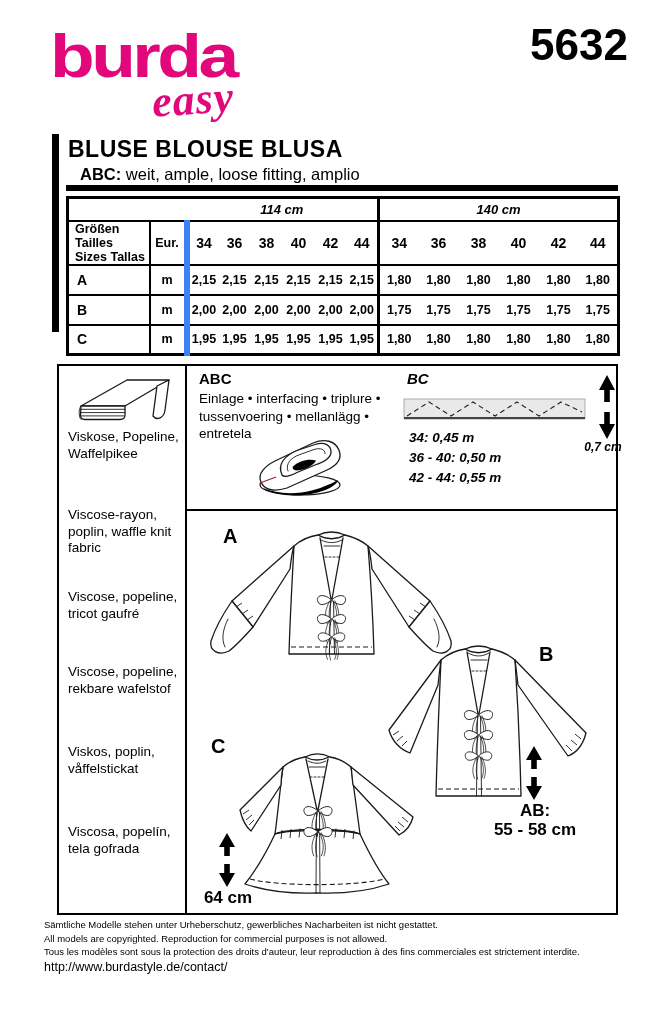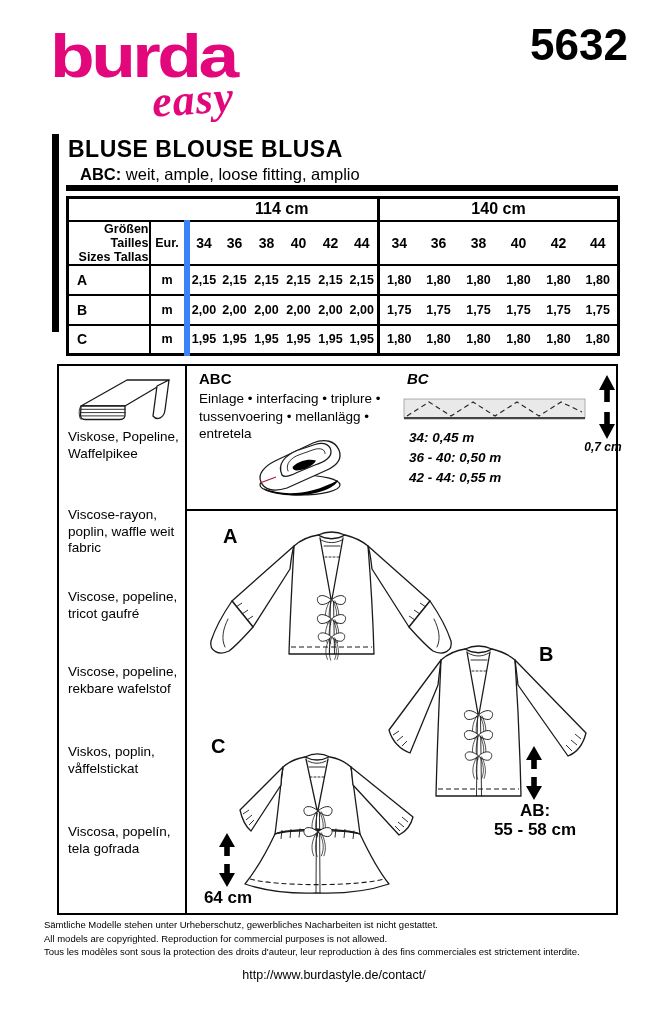--- a/index.html
+++ b/index.html
@@ -30,22 +30,22 @@
   .title-rule{position:absolute;left:66px;top:185px;width:552px;height:6px;background:#000;}
 
   
   .cut-table{
     position:absolute;left:66px;top:196px;border-collapse:collapse;
     table-layout:fixed;
   }
   .cut-table th,.cut-table td{padding:0;font-weight:700;text-align:center;vertical-align:middle;}
   .cut-table{border:3px solid #000;}
   .cut-table tr{border-bottom:2px solid #000;}
-  .cut-table .corner{ text-align:right;padding-left:6px;font-size:12.5px;line-height:14px;}
-  .cut-table .group-h{font-size:16px;}
+  .cut-table .corner{ text-align:left;padding-left:6px;font-size:12.5px;line-height:14px;}
+  .cut-table .group-h{font-size:13px;font-style:italic;}
   .cut-table .size-h{font-size:14px;}
   .cut-table .eur{border-left:2px solid #000;border-right:6px solid #3b82f6;font-size:12.5px;}
   .cut-table .g2{border-left:3px solid #000;}
   .cut-table .rowlab{text-align:left;padding-left:8px;font-size:14px;}
   .cut-table .val{font-size:12.5px;}
   .cut-table tr.r1{height:23px;}
   .cut-table tr.r2{height:33px;}
   .cut-table tr.data{height:30px;}
 
   
@@ -199,21 +199,21 @@
     <div style="position:absolute;left:8px;top:8px;">
       <svg width="112" height="52" viewBox="0 0 112 52">
         <path class="shape" d="M14,32 L60,6 L102,6 L58,32 Z"></path>
         <path class="shape" d="M102,6 L98,36 C97,44 90,47 86,42 L90,12 Z"></path>
         <path class="shape" d="M14,32 L58,32 L58,41 C58,44 56,45.5 53,45.5 L18,45.5 C15,45.5 13.5,43.5 13.5,41 Z"></path>
         <path class="lnthin" d="M14,35.3 L58,35.3 M14,38.6 L58,38.6 M14.5,41.9 L57,41.9"></path>
         <path class="lnthin" d="M14,32 C11.5,34 11.5,43.5 14,45.5"></path>
       </svg>
     </div>
   <div class="fabric-item" style="top: 63px;">Viskose, Popeline, Waffelpikee</div>
-      <div class="fabric-item" style="top: 141px;">Viscose-rayon, poplin, waffle weit fabric</div>
+      <div class="fabric-item" style="top: 141px;">Viscose-rayon, poplin, waffle knit fabric</div>
       <div class="fabric-item" style="top: 223px;">Viscose, popeline, tricot gaufré</div>
       <div class="fabric-item" style="top: 298px;">Viscose, popeline, rekbare wafelstof</div>
       <div class="fabric-item" style="top: 378px;">Viskos, poplin, våffelstickat</div>
       <div class="fabric-item" style="top: 458px;">Viscosa, popelín, tela gofrada</div>
     </div>
 
   <div class="top-section">
     <div class="abc-block">
       <div class="sec-label">ABC</div>
       <div class="abc-text">Einlage • interfacing • triplure • tussenvoering • mellanlägg • entretela</div>
@@ -343,14 +343,14 @@
     <div class="dim-label" style="left:322px;top:288px;width:52px;">AB:</div>
     <div class="dim-label" style="left:282px;top:307px;width:132px;">55 - 58 cm</div>
     <div class="dim-label" style="left:8px;top:375px;width:66px;">64 cm</div>
   </div>
 </div>
 
 <div class="legal">
   <div class="small">Sämtliche Modelle stehen unter Urheberschutz, gewerbliches Nacharbeiten ist nicht gestattet.</div>
   <div class="small">All models are copyrighted. Reproduction for commercial purposes is not allowed.</div>
   <div class="small">Tous les modèles sont sous la protection des droits d'auteur, leur reproduction à des fins commerciales est strictement interdite.</div>
-  <div class="big" style="margin-top:8px;text-align:center;">http://www.burdastyle.de/contact/</div>
+  <div class="big" style="margin-top:0;">http://www.burdastyle.de/contact/</div>
 </div>
 
 </body></html>

